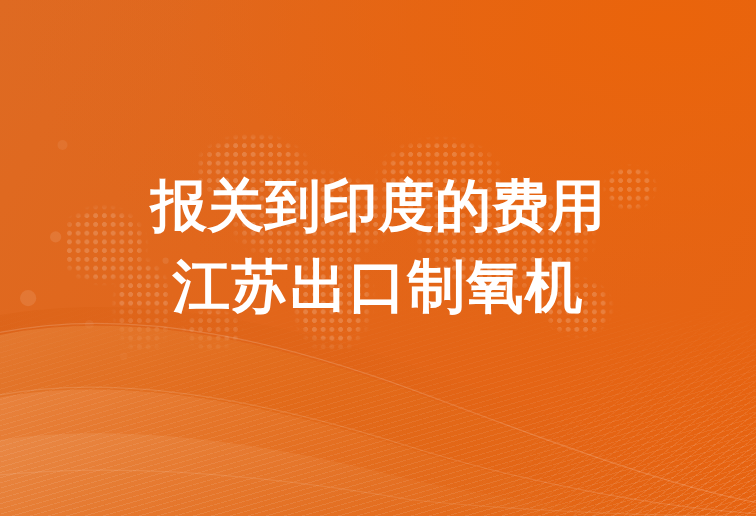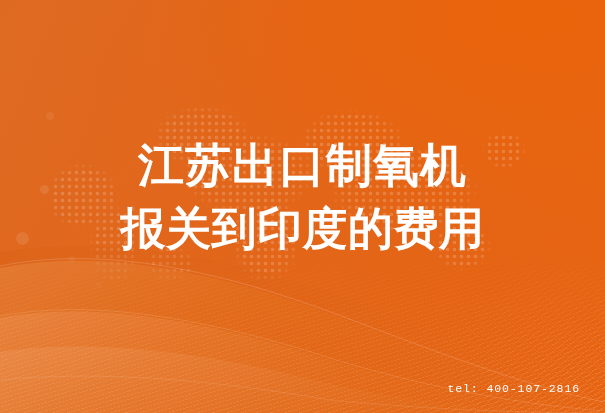--- a/index.html
+++ b/index.html
@@ -206,19 +206,18 @@
 
     <path d="M0,266 C110,244 232,274 352,320 C452,358 540,390 605,402" fill="none" stroke="rgba(255,255,255,0.16)" stroke-width="1"></path>
     <path d="M0,316 C96,298 212,320 330,358 C432,390 536,406 605,411" fill="none" stroke="rgba(255,255,255,0.13)" stroke-width="1"></path>
     <path d="M0,380 C100,370 214,380 330,400 C430,410 536,413 605,413" fill="none" stroke="rgba(255,255,255,0.10)" stroke-width="1"></path>
   </svg>
 
   <div class="hatch"></div>
   <div class="hatch2"></div>
 
   <div class="headline">
+    <span class="line line-2">报关到印度的费用</span>
     <span class="line line-1">江苏出口制氧机</span>
-    <span class="line line-2">报关到印度的费用</span>
   </div>
 
-  <div class="tel">tel: 400-107-2816</div>
 
 </div>
 
 </body></html>

